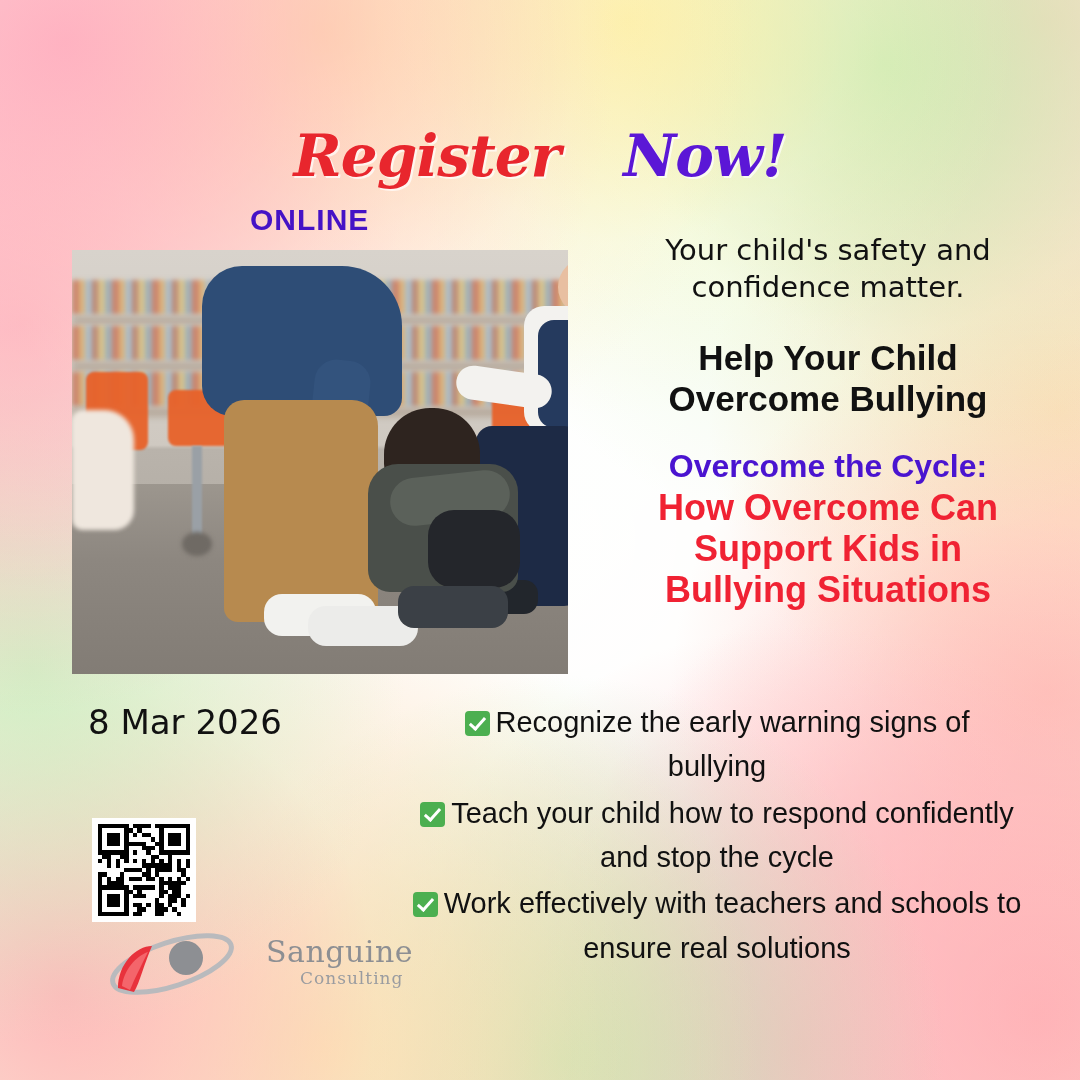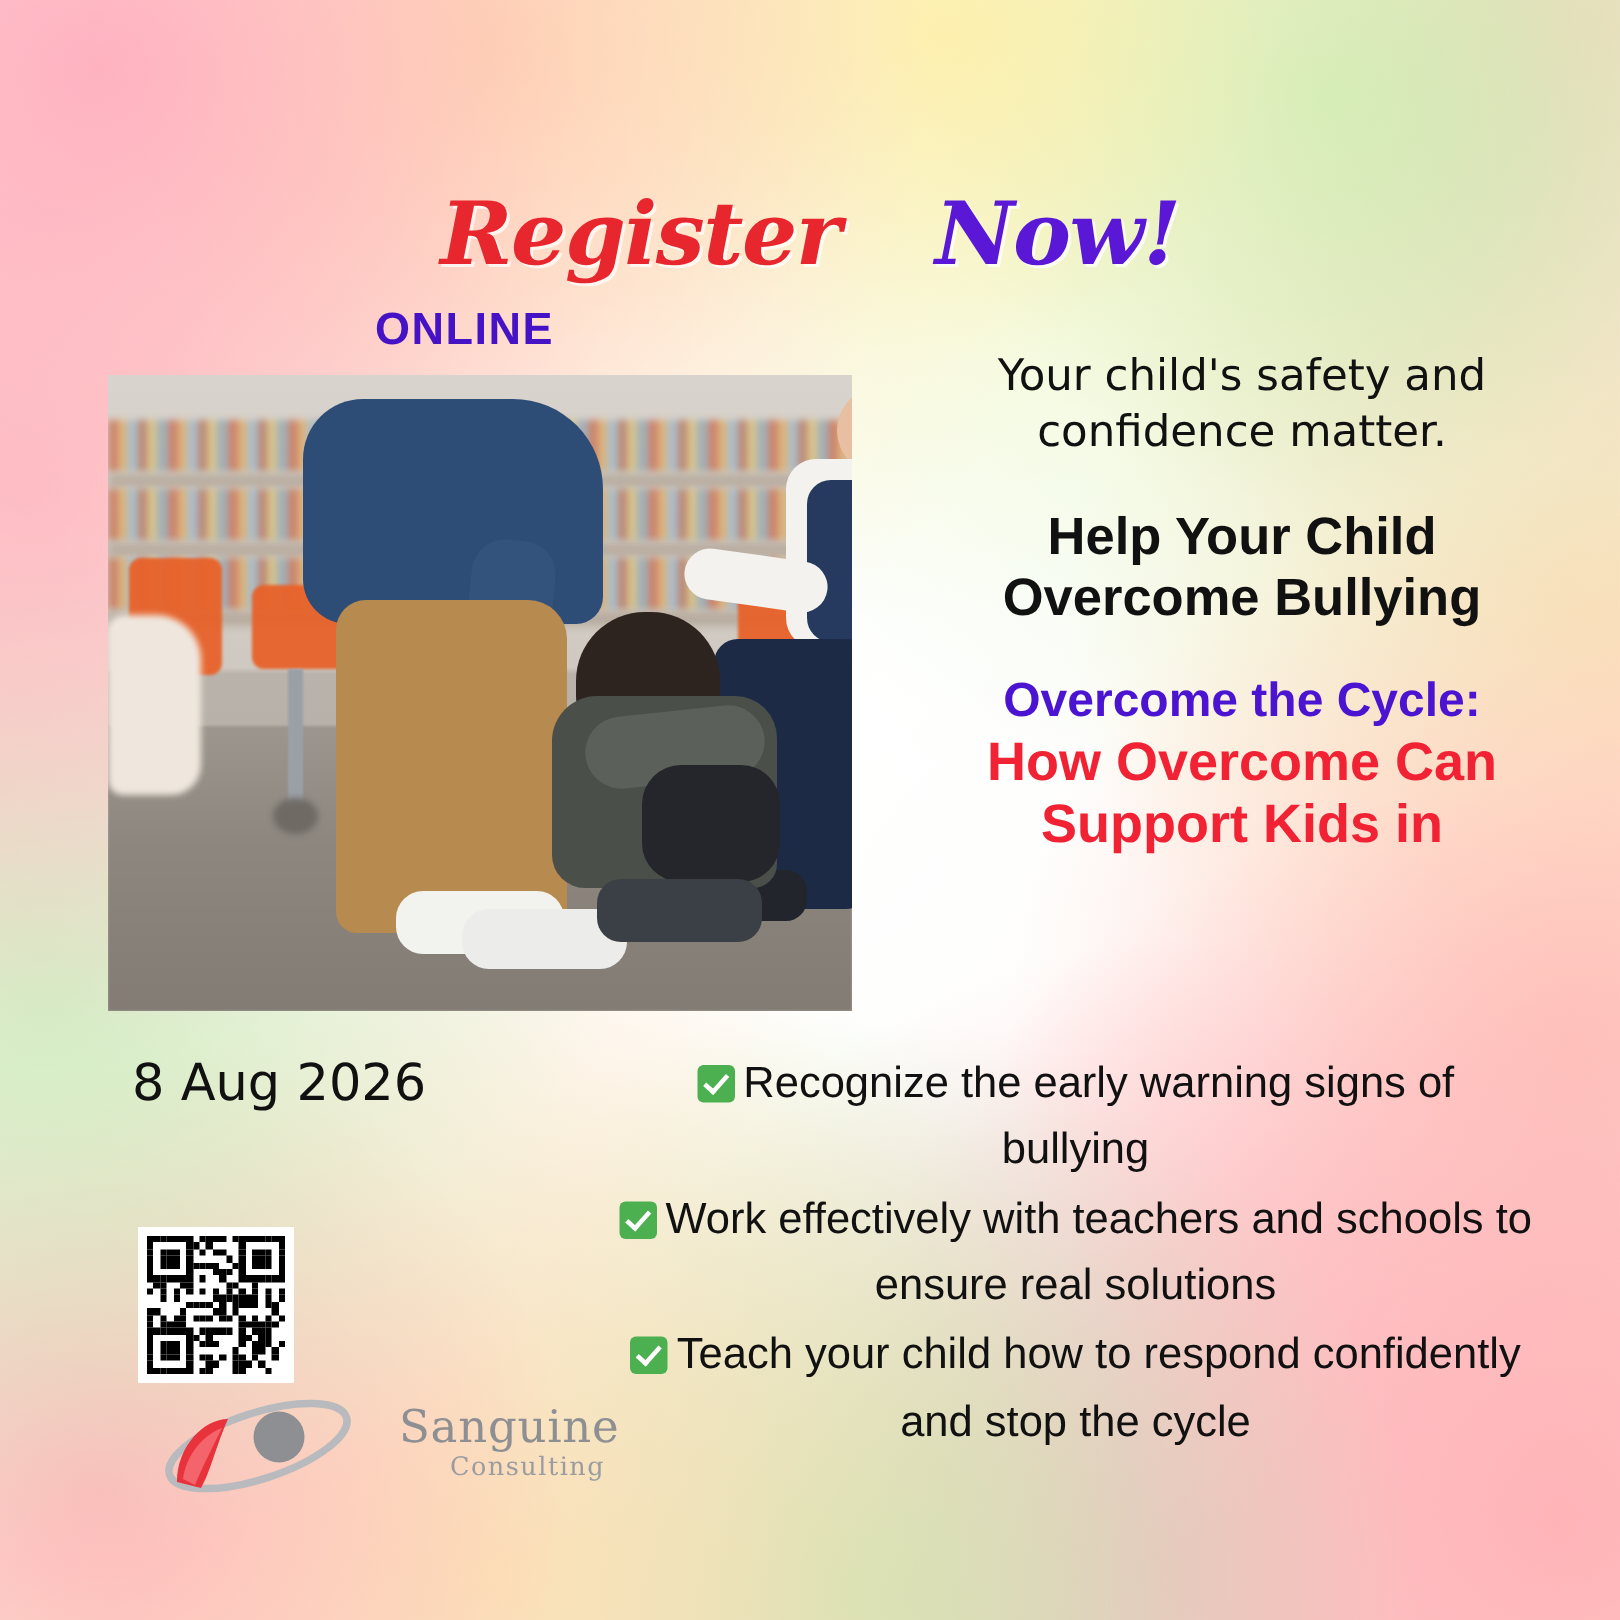--- a/index.html
+++ b/index.html
@@ -336,24 +336,25 @@
   <div id="headline-help">
     <div>Help Your Child</div>
     <div>Overcome Bullying</div>
   </div>
 
   <div id="subtitle-purple">Overcome the Cycle:</div>
 
   <div id="subtitle-red">
     <div>How Overcome Can</div>
     <div>Support Kids in</div>
+    <div>Bullying Situations</div>
   </div>
 
   <div id="date-time">
-    <div>8 Aug 2026</div>
+    <div>8 Mar 2026</div>
   </div>
 
   <div id="qr-code">
     <div class="qr-grid" id="qr-grid">
         <i></i>
         <i></i>
         <i></i>
         <i></i>
         <i></i>
         <i></i>
@@ -805,20 +806,20 @@
     <div id="logo-text">Sanguine</div>
     <div id="logo-sub">Consulting</div>
   </div>
 
 
   <div id="bullets">
     <div class="bullet">
       <span class="check"></span><span>Recognize the early warning signs of bullying</span>
     </div>
     <div class="bullet">
+      <span class="check"></span><span>Teach your child how to respond confidently and stop the cycle</span>
+    </div>
+    <div class="bullet">
       <span class="check"></span><span>Work effectively with teachers and schools to ensure real solutions</span>
     </div>
-    <div class="bullet">
-      <span class="check"></span><span>Teach your child how to respond confidently and stop the cycle</span>
-    </div>
   </div>
 
 </div>
 
 </body></html>

